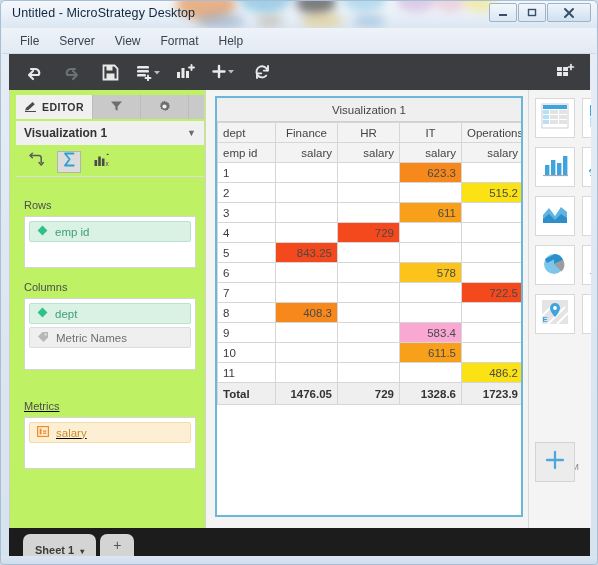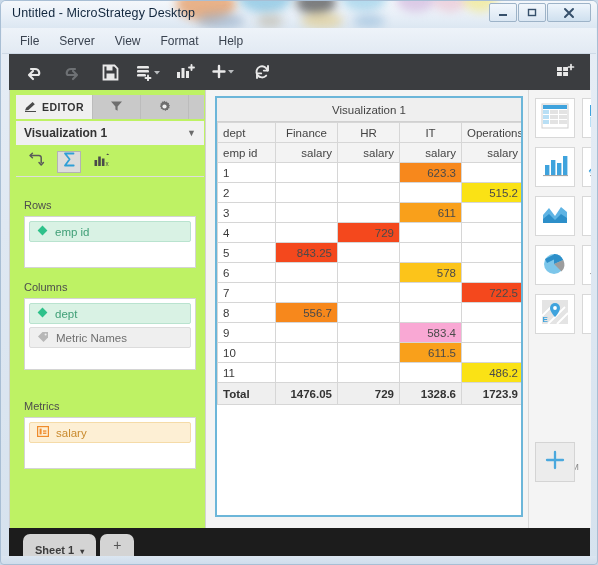--- a/index.html
+++ b/index.html
@@ -456,21 +456,21 @@
               <svg width="12" height="11" viewBox="0 0 12 11">
                   <path d="M1 5.5 L5.5 1 L11 1 L11 6.5 L6.5 11 Z" fill="#b7b7b7"></path>
                   <circle cx="8.6" cy="3.4" r="1" fill="#efefef"></circle>
                 </svg>
             </span>
             <span>Metric Names</span>
           </div>
         </div>
       </div>
 
-      <div class="drop-section" style="top:310px;">
+      <div class="drop-section" style="top:310px;text-decoration:underline;">
         <div class="drop-label">Metrics</div>
         <div class="drop-well" style="min-height:52px;">
           <div class="chip chip-metric">
             <span>
               <svg width="12" height="11" viewBox="0 0 12 11">
                   <rect x="0.6" y="0.6" width="10.8" height="9.8" fill="none" stroke="#ef8b2c" stroke-width="1.2"></rect>
                   <rect x="2.6" y="2.6" width="2" height="5.8" fill="#ef8b2c"></rect>
                   <rect x="6" y="4.4" width="3.4" height="1.3" fill="#ef8b2c"></rect>
                   <rect x="6" y="6.6" width="3.4" height="1.3" fill="#ef8b2c"></rect>
                 </svg>
@@ -546,21 +546,21 @@
               </tr>
               <tr>
                 <td class="rowhdr col-dept">7</td>
                 <td class="val col-data"></td>
                 <td class="val col-data"></td>
                 <td class="val col-data"></td>
                 <td class="val col-data" style="background:#f4481d;">722.5</td>
               </tr>
               <tr>
                 <td class="rowhdr col-dept">8</td>
-                <td class="val col-data" style="background:#f7881c;">556.7</td>
+                <td class="val col-data" style="background:#f7881c;">408.3</td>
                 <td class="val col-data"></td>
                 <td class="val col-data"></td>
                 <td class="val col-data"></td>
               </tr>
               <tr>
                 <td class="rowhdr col-dept">9</td>
                 <td class="val col-data"></td>
                 <td class="val col-data"></td>
                 <td class="val col-data" style="background:#f9a8d4;">583.4</td>
                 <td class="val col-data"></td>

